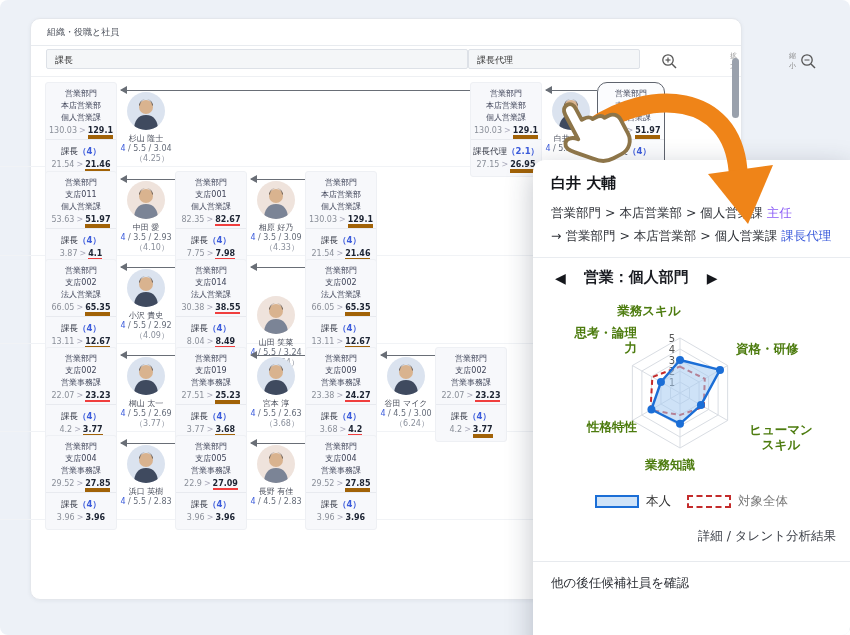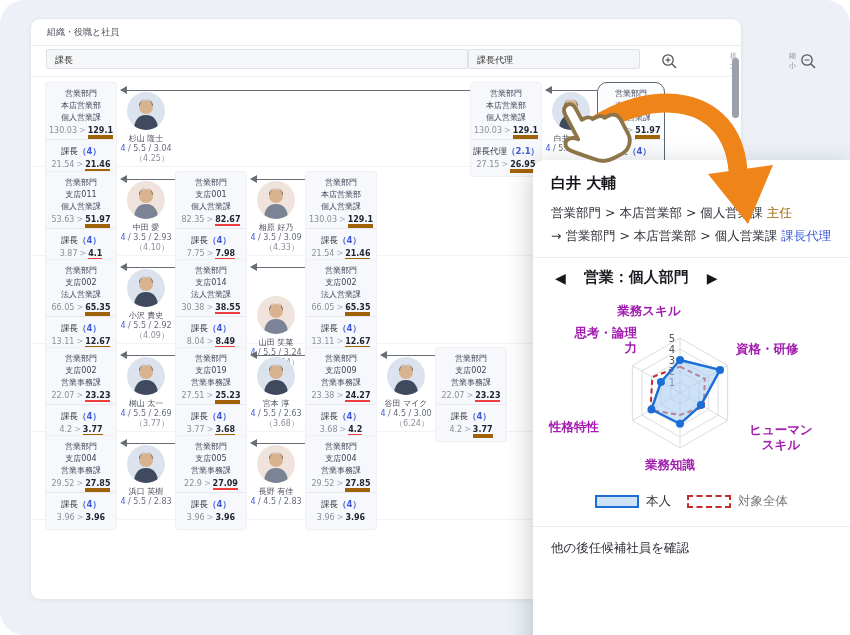--- a/index.html
+++ b/index.html
@@ -1,16 +1,16 @@
 <!DOCTYPE html>
 <html><head>
 <meta charset="utf-8">
 <style>
   html,body{margin:0;padding:0;background:#fff;font-family:"DejaVu Sans","Liberation Sans",sans-serif;}
-  .canvas{position:relative;width:850px;height:635px;background:#edf1f7;border-radius:24px;overflow:hidden;}
+  .canvas{position:relative;width:850px;height:635px;background:#edf1f7;border-radius:8px;overflow:hidden;}
   
   .main-panel{position:absolute;left:30px;top:18px;width:710px;height:580px;background:#fff;
     border:1px solid #e4e7ec;border-radius:10px;box-shadow:0 1px 4px rgba(40,50,70,.06);}
   .panel-header{height:26px;line-height:26px;padding:0 16px;font-size:9px;color:#454a55;border-bottom:1px solid #e8ebef;}
   .filter-row{position:relative;height:30px;border-bottom:1px solid #eef0f3;}
   .filter-cell{position:absolute;top:3px;height:20px;line-height:20px;background:#f4f6f8;border:1px solid #dde1e7;
     font-size:9px;color:#333;padding-left:8px;border-radius:2px;box-sizing:border-box;}
   .fc-left{left:15px;width:422px;}
   .fc-right{left:437px;width:172px;}
   .zoom-controls{position:absolute;left:630px;top:5px;display:flex;align-items:center;gap:4px;}
@@ -42,27 +42,27 @@
   .pparen{font-size:8px;color:#8a909c;padding-left:12px;white-space:nowrap;}
   .arrow{position:absolute;top:10px;height:0;border-top:1.4px solid #696e76;}
   .arrow .head{position:absolute;left:-1px;top:-4.6px;width:0;height:0;
     border-top:4px solid transparent;border-bottom:4px solid transparent;border-right:7px solid #696e76;}
   
   .overlay-panel{position:absolute;left:533px;top:160px;width:317px;height:500px;background:#fff;z-index:20;
     border-radius:12px 0 0 12px;box-shadow:0 8px 28px rgba(30,40,60,.28);overflow:hidden;}
   .op-head{padding:14px 18px 0;}
   .op-name{font-size:15px;font-weight:bold;color:#15171c;margin-bottom:8px;}
   .op-line{font-size:12.5px;color:#2f3238;line-height:23px;white-space:nowrap;overflow:hidden;}
-  .role-red{color:#a16207;}
+  .role-red{color:#8b5cf6;}
   .role-blue{color:#3b5bdb;}
   .op-divider{border:none;border-top:1px solid #e9ecf0;margin:10px 0 0;}
   .radar-nav{padding:10px 0 0 22px;font-size:15px;font-weight:bold;color:#1a1c22;display:flex;align-items:center;gap:18px;}
   .nav-arrow{background:none;border:none;padding:0;font-size:14px;color:#15171c;cursor:pointer;font-family:inherit;}
   .radar-wrap{position:relative;height:198px;margin-top:2px;padding-left:10px;}
-  .ax-label{position:absolute;font-size:12.5px;font-weight:bold;color:#a21caf;line-height:1.2;}
+  .ax-label{position:absolute;font-size:12.5px;font-weight:bold;color:#4d7c0f;line-height:1.2;}
   .radar-tick{font-size:10px;fill:#555;}
   .legend{display:flex;justify-content:center;align-items:center;margin-top:6px;font-size:12.5px;}
   .sw{width:44px;height:13px;box-sizing:border-box;margin-right:7px;}
   .sw-self{background:#cfe3f8;border:2px solid #1b6ed6;}
   .sw-cohort{border:2px dashed #c42b2b;margin-left:16px;}
   .lab-self{color:#333;}
   .lab-cohort{color:#777;}
   .detail-link{text-align:right;padding:18px 14px 0;font-size:12.5px;color:#41454d;cursor:pointer;}
   .op-footer{margin-top:16px;border-top:1px solid #e7eaee;padding:13px 18px;font-size:12.5px;color:#2b2e34;cursor:pointer;}
   
@@ -495,30 +495,31 @@
           <polygon points="137,71 177.01037365484106,80.9 157.95781477158343,116.1 137,134.8 108.42116167511352,120.50000000000001 117.94744111674235,93" fill="rgba(165,203,240,0.55)" stroke="#1b6ed6" stroke-width="2.4" stroke-linejoin="round"></polygon>
           <circle cx="137" cy="71" r="4" fill="#1b6ed6"></circle>
           <circle cx="177.01037365484106" cy="80.9" r="4" fill="#1b6ed6"></circle>
           <circle cx="157.95781477158343" cy="116.1" r="4" fill="#1b6ed6"></circle>
           <circle cx="137" cy="134.8" r="4" fill="#1b6ed6"></circle>
           <circle cx="108.42116167511352" cy="120.50000000000001" r="4" fill="#1b6ed6"></circle>
           <circle cx="117.94744111674235" cy="93" r="4" fill="#1b6ed6"></circle>
         </svg><div class="ax-label" style="left: 36px; top: 14px; width: 160px; text-align: center;">業務スキル</div><div class="ax-label" style="left: 203px; top: 52px; width: 90px; text-align: left;">資格・研修</div><div class="ax-label" style="left: 203px; top: 133px; width: 90px; text-align: center;">
           <div>ヒューマン</div>
           <div>スキル</div>
-        </div><div class="ax-label" style="left: 77px; top: 168px; width: 120px; text-align: center;">業務知識</div><div class="ax-label" style="left: 16px; top: 130px; width: 100px; ">性格特性</div><div class="ax-label" style="left: 0px; top: 36px; width: 104px; text-align: right;">
+        </div><div class="ax-label" style="left: 77px; top: 168px; width: 120px; text-align: center;">業務知識</div><div class="ax-label" style="left: 4px; top: 130px; width: 100px; text-align: right;">性格特性</div><div class="ax-label" style="left: 0px; top: 36px; width: 104px; text-align: right;">
           <div>思考・論理</div>
           <div>力</div>
         </div></div>
     <div class="legend">
       <span class="sw sw-self"></span>
       <span class="lab-self">本人</span>
       <span class="sw sw-cohort"></span>
       <span class="lab-cohort">対象全体</span>
     </div>
+    <div class="detail-link">詳細 / タレント分析結果</div>
     <div class="op-footer">他の後任候補社員を確認</div>
   </div>
 
   <svg class="orange-arrow" width="255" height="150" viewBox="0 0 255 150">
     <path d="M47,46 C105,6 186,10 193,88" fill="none" stroke="#ef8418" stroke-width="19" stroke-linecap="round"></path>
     <polygon points="163,92 228,83 203,142" fill="#ef8418"></polygon>
   </svg>
 
   <svg class="hand-cursor" width="80" height="84" viewBox="0 0 72 72">
     <path d="M28 4 C24 4 22 7 22 11 L22 36 C18 31 12 30 10 34 C8 37 10 41 14 45 L26 58 C30 63 36 66 42 66 L50 66 C58 66 64 60 64 52 L64 38 C64 33 60 30 56 30 L52 30 C51 27 48 26 45 26 L42 26 C41 23 38 22 35 22 L33 22 L33 11 C33 7 31 4 28 4 Z" fill="#ffffff" stroke="#8d7549" stroke-width="3.5" stroke-linejoin="round"></path>

